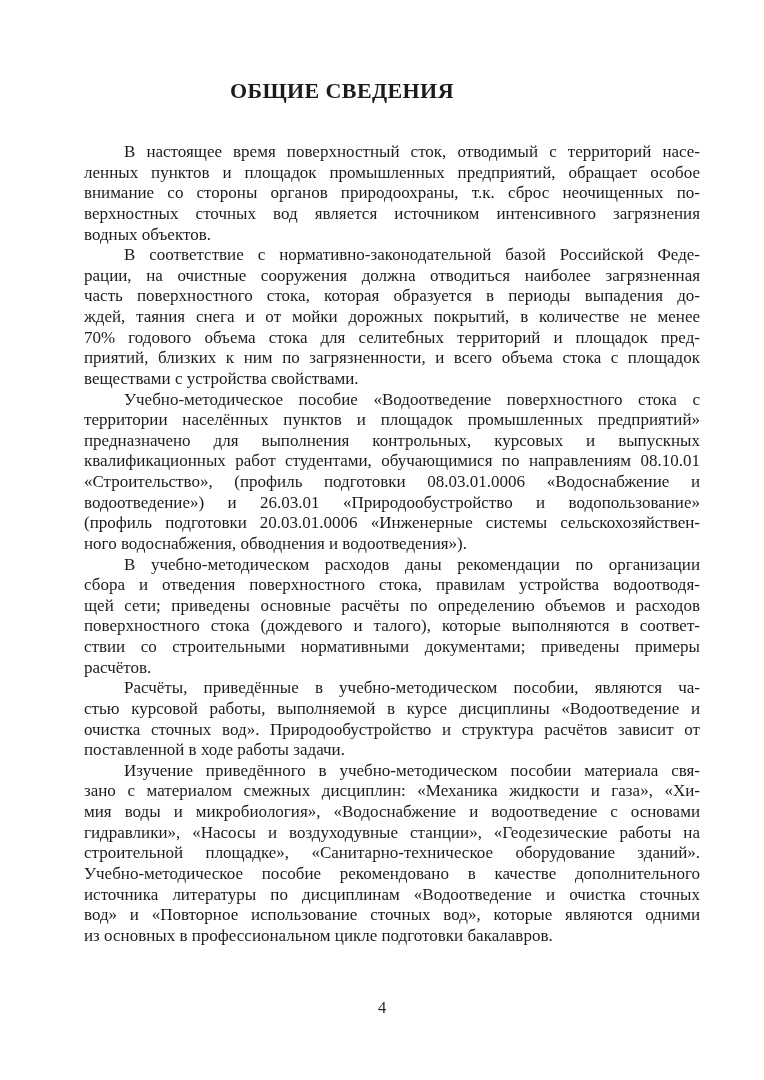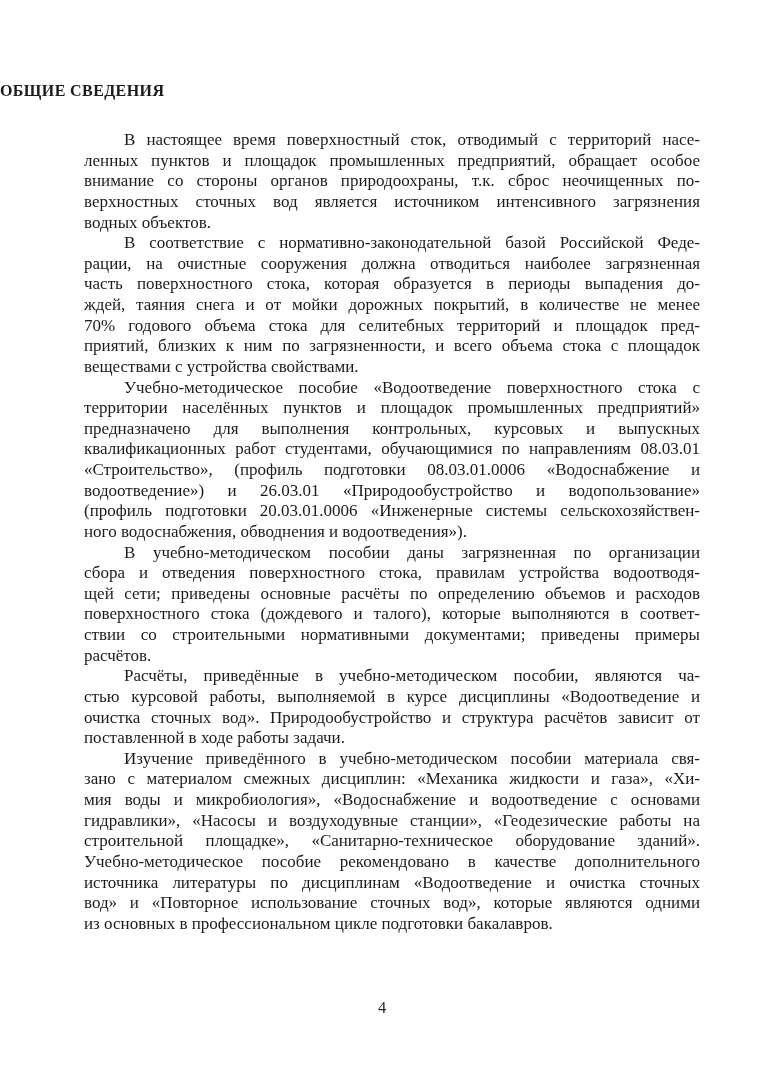--- a/index.html
+++ b/index.html
@@ -14,28 +14,29 @@
     background: #ffffff;
     color: #1b1b1b;
     font-family: "Liberation Serif", "DejaVu Serif", serif;
     overflow: hidden;
   }
   .title {
     position: absolute;
     top: 80px;
     left: 0;
     width: 684px;
+    text-align: center;
     font-weight: bold;
-    font-size: 16px;
+    font-size: 22px;
     letter-spacing: 0.4px;
     line-height: 22px;
   }
   .body {
     position: absolute;
-    top: 130px;
+    top: 142px;
     left: 84px;
     width: 616px;
     font-size: 17px;
     line-height: 20.62px;
   }
   .para { margin: 0; padding: 0; }
   .line {
     text-align: justify;
     text-align-last: justify;
     white-space: normal;
@@ -75,28 +76,28 @@
         <div class="line">часть поверхностного стока, которая образуется в периоды выпадения до-</div>
         <div class="line">ждей, таяния снега и от мойки дорожных покрытий, в количестве не менее</div>
         <div class="line">70% годового объема стока для селитебных территорий и площадок пред-</div>
         <div class="line">приятий, близких к ним по загрязненности, и всего объема стока с площадок</div>
         <div class="line last">веществами с устройства свойствами.</div>
       </div>
       <div class="para">
         <div class="line first">Учебно-методическое пособие «Водоотведение поверхностного стока с</div>
         <div class="line">территории населённых пунктов и площадок промышленных предприятий»</div>
         <div class="line">предназначено для выполнения контрольных, курсовых и выпускных</div>
-        <div class="line">квалификационных работ студентами, обучающимися по направлениям 08.03.01</div>
+        <div class="line">квалификационных работ студентами, обучающимися по направлениям 08.10.01</div>
         <div class="line">«Строительство», (профиль подготовки 08.03.01.0006 «Водоснабжение и</div>
         <div class="line">водоотведение») и 26.03.01 «Природообустройство и водопользование»</div>
         <div class="line">(профиль подготовки 20.03.01.0006 «Инженерные системы сельскохозяйствен-</div>
         <div class="line last">ного водоснабжения, обводнения и водоотведения»).</div>
       </div>
       <div class="para">
-        <div class="line first">В учебно-методическом пособии даны загрязненная по организации</div>
+        <div class="line first">В учебно-методическом расходов даны рекомендации по организации</div>
         <div class="line">сбора и отведения поверхностного стока, правилам устройства водоотводя-</div>
         <div class="line">щей сети; приведены основные расчёты по определению объемов и расходов</div>
         <div class="line">поверхностного стока (дождевого и талого), которые выполняются в соответ-</div>
         <div class="line">ствии со строительными нормативными документами; приведены примеры</div>
         <div class="line last">расчётов.</div>
       </div>
       <div class="para">
         <div class="line first">Расчёты, приведённые в учебно-методическом пособии, являются ча-</div>
         <div class="line">стью курсовой работы, выполняемой в курсе дисциплины «Водоотведение и</div>
         <div class="line">очистка сточных вод». Природообустройство и структура расчётов зависит от</div>

